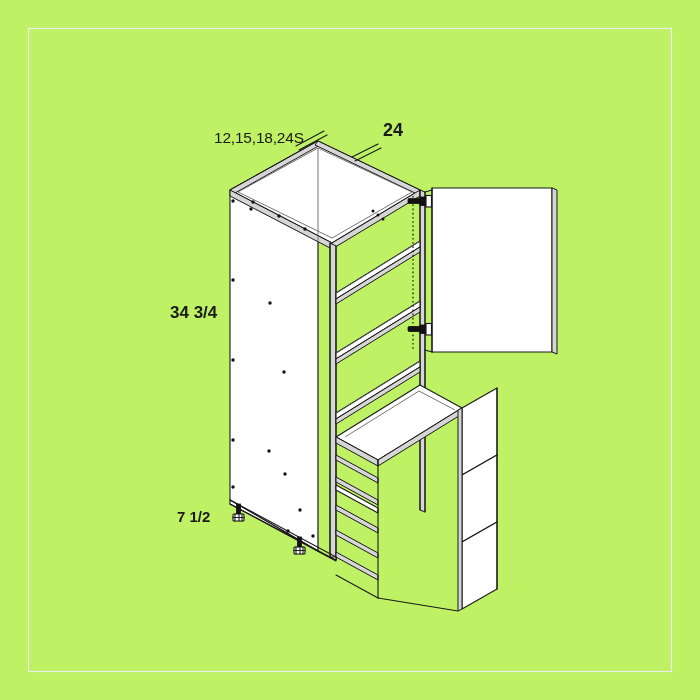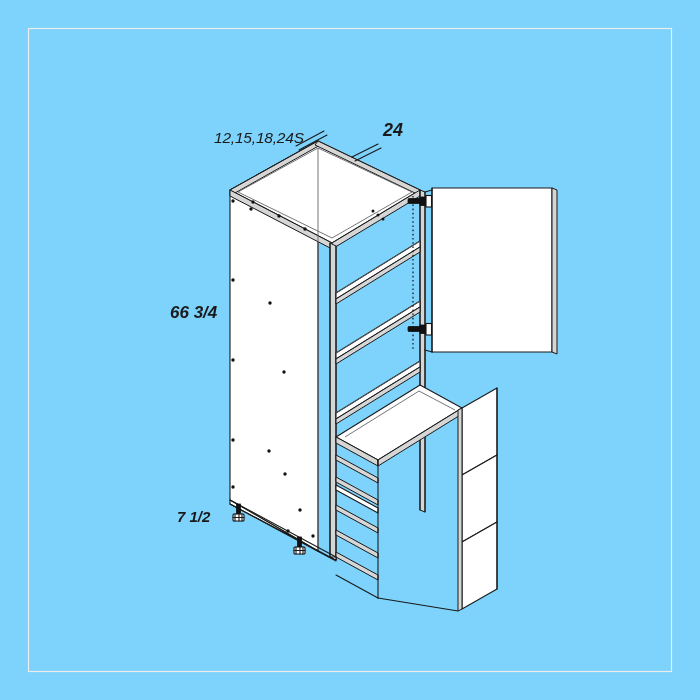--- a/index.html
+++ b/index.html
@@ -11,22 +11,21 @@
   body {
     width: 700px;
     height: 700px;
     font-family: "Liberation Sans", sans-serif;
     overflow: hidden;
   }
   #drawing-root {
     position: relative;
     width: 700px;
     height: 700px;
-    background: #7dd3fc;
-    font-style: italic;
+    background: #bef264;
   }
   svg.drawing {
     position: absolute;
     left: 0;
     top: 0;
     width: 700px;
     height: 700px;
     display: block;
   }
   .dim-label {
@@ -246,17 +245,17 @@
     <line class="ln" x1="299" y1="150" x2="327" y2="135"></line>
     <line class="ln" x1="352" y1="157" x2="378" y2="144"></line>
     <line class="ln" x1="355" y1="161" x2="381" y2="148"></line>
 
   </svg>
 
   <div class="dim-label" id="label-width">12,15,18,24S</div>
 
   <div class="dim-label" id="label-depth">24</div>
 
-  <div class="dim-label" id="label-height">66 3/4</div>
+  <div class="dim-label" id="label-height">34 3/4</div>
 
   <div class="dim-label" id="label-toekick">7 1/2</div>
 
 </div>
 
 </body></html>

